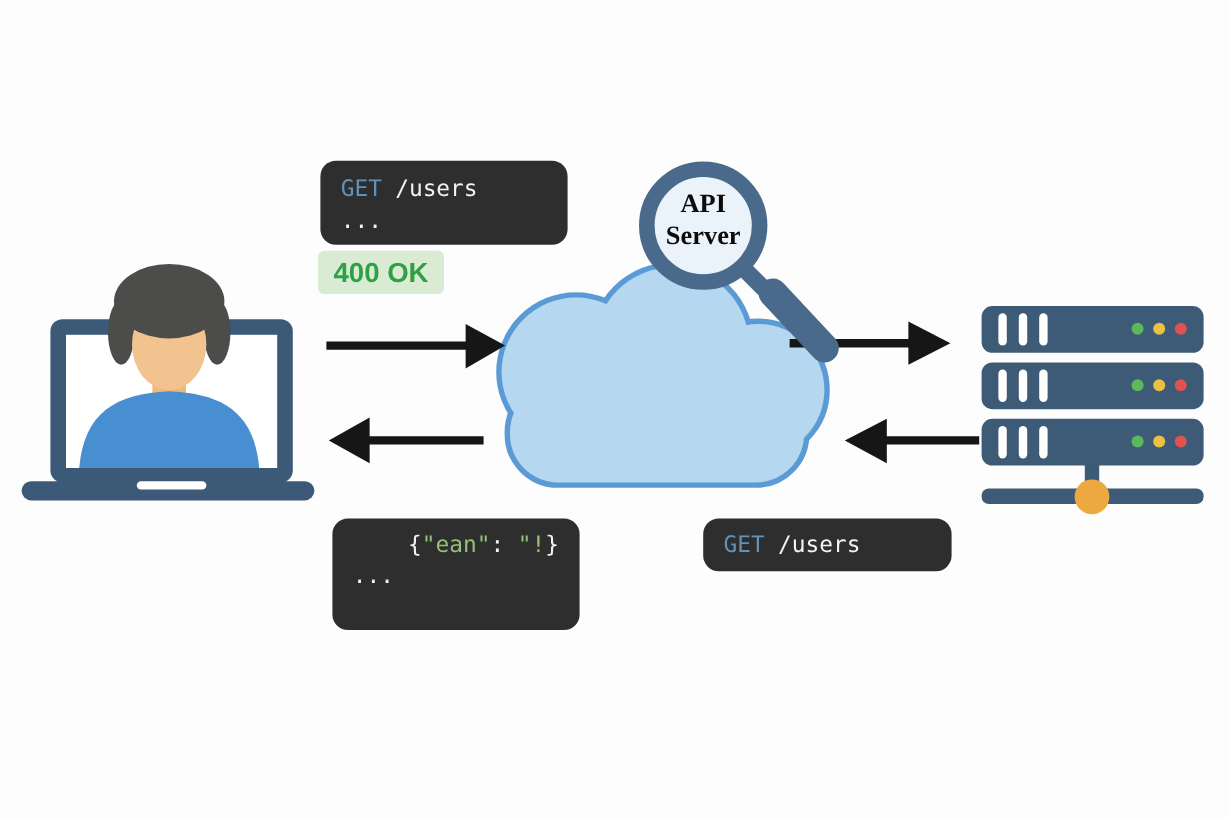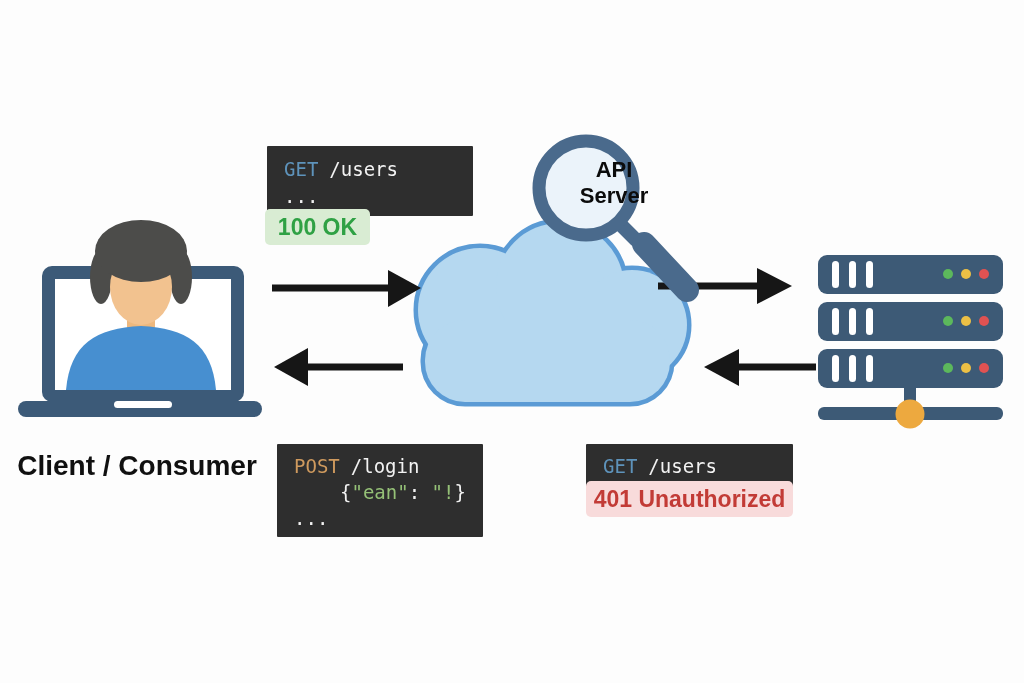--- a/index.html
+++ b/index.html
@@ -1,22 +1,22 @@
 <!DOCTYPE html>
 <html><head>
 <meta charset="utf-8">
 <style>
   html,body{margin:0;padding:0;background:#fff;}
   .canvas{position:relative;width:1024px;height:683px;background:#fdfdfd;overflow:hidden;
           font-family:"Liberation Sans",sans-serif;}
   .layer{position:absolute;left:0;top:0;width:1024px;height:683px;}
   .abs{position:absolute;}
-  .code-box{background:#2e2e2e;border-radius:1px;color:#f2f2f2;
+  .code-box{background:#2e2e2e;border-radius:13px;color:#f2f2f2;
             font-family:"DejaVu Sans Mono",monospace;font-size:19px;line-height:27px;
-            box-sizing:border-box;margin-top:12px;}
+            box-sizing:border-box;}
   .code-line{white-space:pre;}
   .kw-get{color:#5e93bb;}
   .kw-post{color:#cf9a5e;}
   .str{color:#95c177;}
   .path-tok{margin-left:11px;}
   .indent{padding-left:46px;}
   .badge{font-weight:bold;font-size:23px;text-align:center;border-radius:5px;
          box-sizing:border-box;}
   .badge-ok{background:#d9ecd3;color:#2fa144;}
   .badge-err{background:#f8dbdb;color:#c23b36;}
@@ -118,38 +118,35 @@
       </g>
     </g>
 
     <g>
       <line x1="618" y1="222" x2="636" y2="240" stroke="#4a6a8c" stroke-width="14" stroke-linecap="round"></line>
       <line x1="644" y1="244" x2="687" y2="290" stroke="#4a6a8c" stroke-width="24" stroke-linecap="round"></line>
       <circle cx="586" cy="188" r="47" fill="#ebf3fa" stroke="#4a6a8c" stroke-width="13"></circle>
     </g>
   </svg>
 
-  <div class="abs mag-label" style="left:564px;top:157px;width:100px;">
+  <div class="abs mag-label" style="left:536px;top:157px;width:100px;font-family:Liberation Serif, serif;">
     <div>API</div>
     <div>Server</div>
   </div>
 
 
   <div class="abs code-box" style="left:267px;top:134px;width:206px;height:70px;padding:10px 0 0 17px;">
     <div class="code-line"><span class="kw-get">GET</span><span class="path-tok">/users</span></div>
     <div class="code-line">...</div>
   </div>
-  <div class="abs badge badge-ok" style="left:265px;top:209px;width:105px;height:36px;line-height:36px;">100 OK</div>
+  <div class="abs badge badge-ok" style="left:265px;top:209px;width:105px;height:36px;line-height:36px;">400 OK</div>
 
   <div class="abs code-box" style="left:277px;top:432px;width:206px;height:93px;padding:9px 0 0 17px;line-height:26px;">
-    <div class="code-line"><span class="kw-post">POST</span><span class="path-tok">/login</span></div>
     <div class="code-line indent"><span>{</span><span class="str">"ean"</span><span>: </span><span class="str">"!</span><span>}</span></div>
     <div class="code-line">...</div>
   </div>
 
   <div class="abs code-box" style="left:586px;top:432px;width:207px;height:44px;padding:9px 0 0 17px;">
     <div class="code-line"><span class="kw-get">GET</span><span class="path-tok">/users</span></div>
   </div>
-  <div class="abs badge badge-err" style="left:586px;top:481px;width:207px;height:36px;line-height:36px;">401 Unauthorized</div>
 
-  <div class="abs node-label" style="left:14px;top:450px;width:246px;">Client / Consumer</div>
 
 </div>
 
 </body></html>

